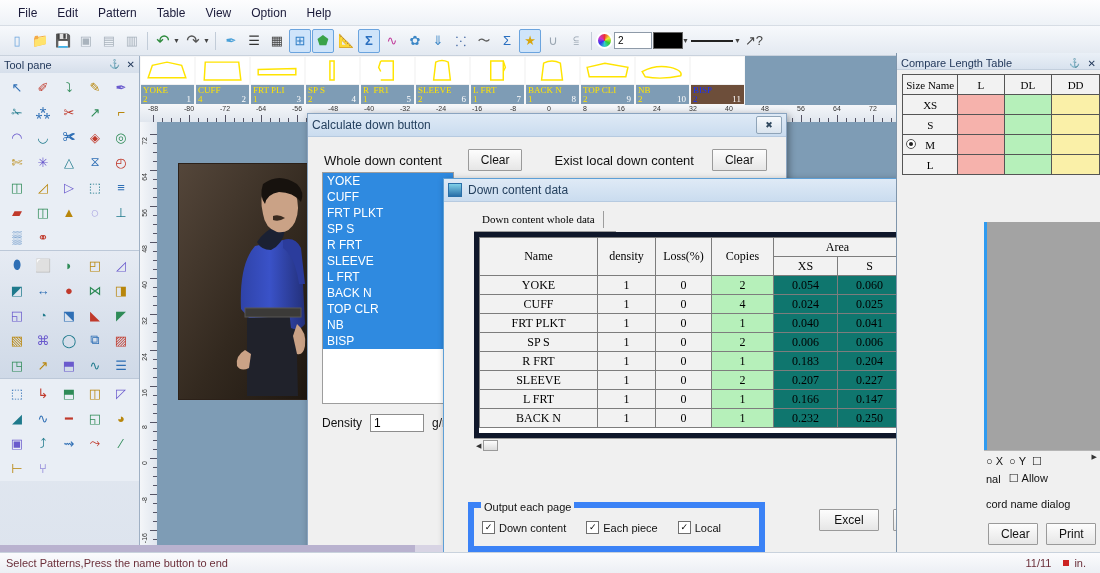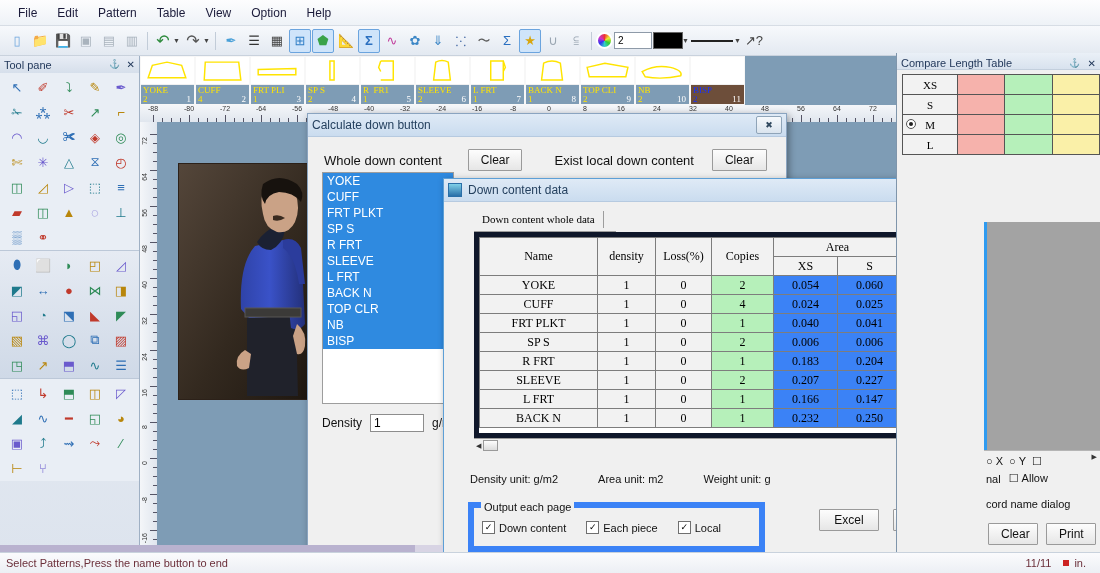--- a/index.html
+++ b/index.html
@@ -95,21 +95,21 @@
     font-family:"Liberation Serif",serif;border-right:1px solid #9d9d9d;
     background:#f0f0f0;color:#000;}
   .gridwrap{border:5px solid #0f172a;background:#fff;position:relative;overflow:hidden;}
   table.dg{border-collapse:collapse;font-family:"Liberation Serif",serif;font-size:12px;
     table-layout:fixed;}
   table.dg th,table.dg td{border:1px solid #7d7d7d;text-align:center;
     height:18px;padding:0;color:#000;}
   table.dg th{background:#f2f2f2;font-weight:normal;}
   td.nm{background:#f2f2f2;}
   td.cp{background:#b6f0ba;}
-  td.ar{background:#3b82f6;}
+  td.ar{background:#0f766e;}
   .sbv{position:absolute;right:0;top:0;width:13px;bottom:0;background:#f0f0f0;
     border-left:1px solid #9d9d9d;}
   .sbv .arrow{height:12px;display:flex;align-items:center;justify-content:center;
     font-size:7px;color:#333;background:linear-gradient(#fbfbfb,#e7e7e7);}
   .sbv .thumb{position:absolute;top:13px;left:1px;width:11px;height:17px;
     background:linear-gradient(#fdfdfd,#dcdcdc);border:1px solid #9a9a9a;}
   .sbh{height:13px;background:#f0f0f0;border-top:1px solid #9d9d9d;
     display:flex;align-items:center;justify-content:space-between;padding:0 2px;
     font-size:7px;color:#333;}
   .grpbox{border:6px solid #3b82f6;position:relative;}
@@ -767,25 +767,20 @@
     </div>
     <div class="sbh">
       <span style="display:flex;align-items:center;gap:2px;">
         <span>◀</span>
         <span style="display:inline-block;width:13px;height:9px;background:linear-gradient(#fdfdfd,#dcdcdc);border:1px solid #9a9a9a;"></span>
       </span>
       <span>▶</span>
     </div>
   </div>
 
-  <div style="position:absolute;left:26px;top:294px;display:flex;gap:40px;">
-    <span style="font-size:11px;color:#111;">Density unit:  g/m2</span>
-    <span style="font-size:11px;color:#111;">Area unit:  m2</span>
-    <span style="font-size:11px;color:#111;">Weight unit:  g</span>
-  </div>
 
   <div class="grpbox" style="position:absolute;left:24px;top:323px;width:285px;height:38px;">
     <span class="grplabel">Output each page</span>
     <div id="outchecks" style="display:flex;gap:20px;padding:13px 0 0 8px;">
         <span class="cbx">
           <i>✓</i>
           <span>Down content</span>
         </span>
         <span class="cbx">
           <i>✓</i>
@@ -811,20 +806,26 @@
   </div>
   <div style="padding:4px 0 0 5px;">
     <table class="cl" id="cltable">
         <colgroup>
           <col style="width:61px">
           <col style="width:54px">
           <col style="width:54px">
           <col style="width:54px">
         </colgroup>
         <tbody>
+          <tr>
+            <th>Size Name</th>
+            <th>L</th>
+            <th>DL</th>
+            <th>DD</th>
+          </tr>
           <tr>
             <td class="sizecell">XS</td>
             <td class="c-l"></td>
             <td class="c-dl"></td>
             <td class="c-dd"></td>
           </tr>
           <tr>
             <td class="sizecell">S</td>
             <td class="c-l"></td>
             <td class="c-dl"></td>

